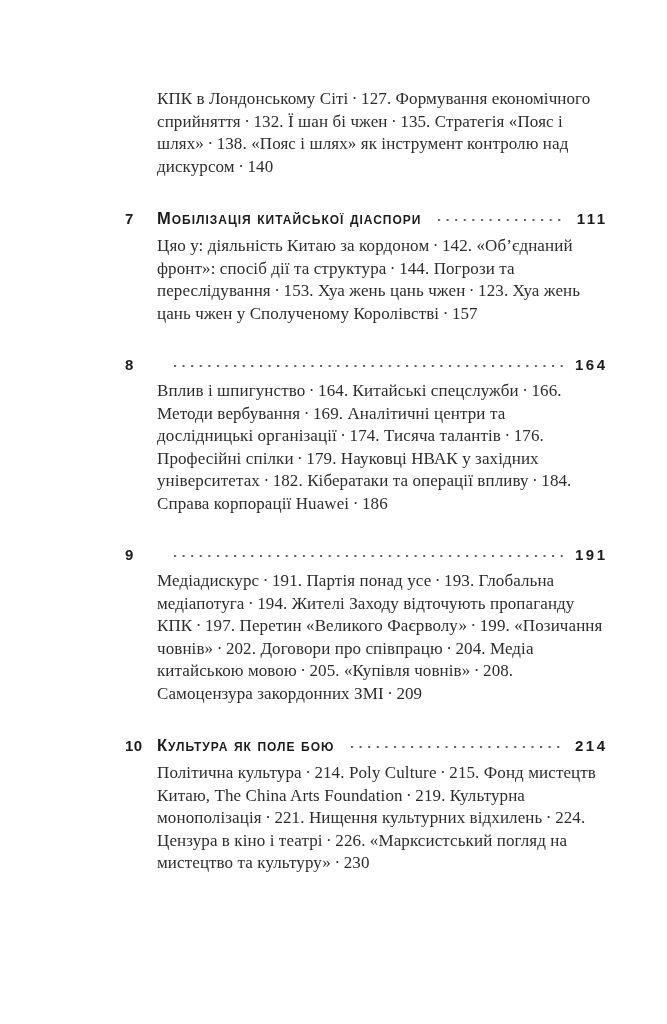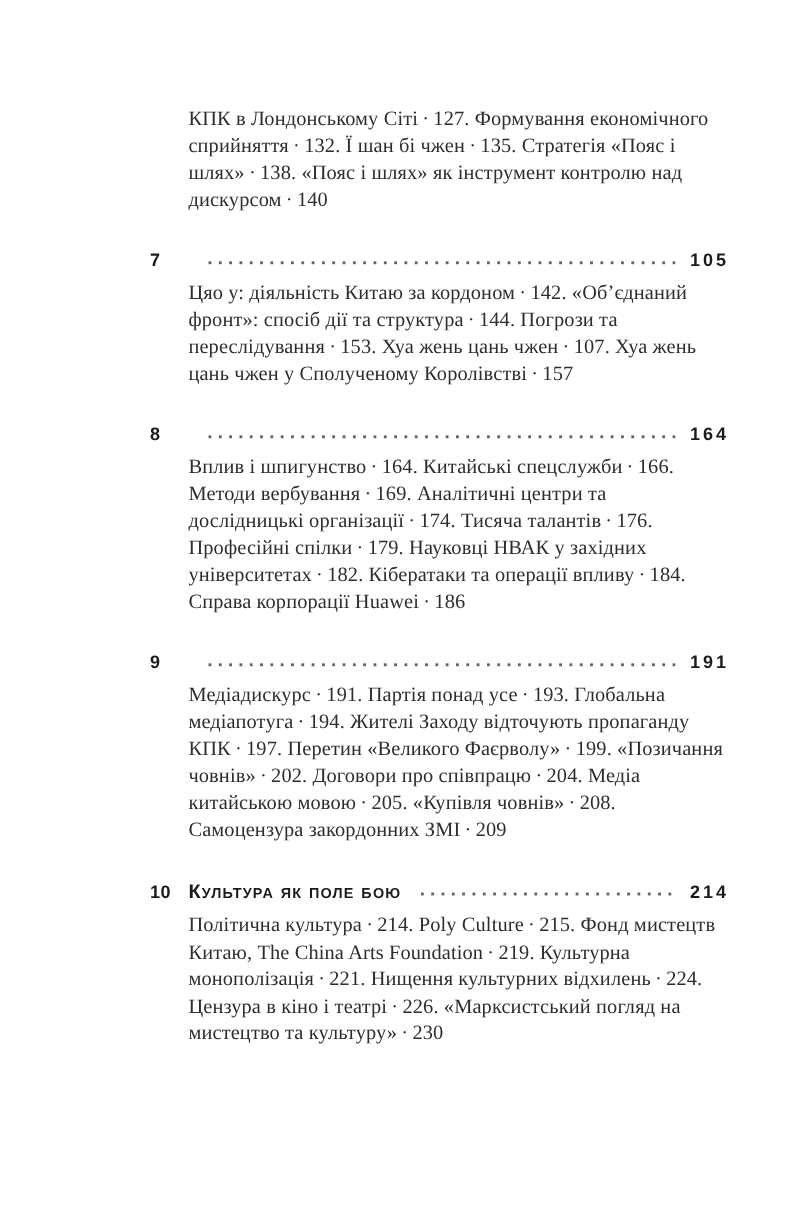--- a/index.html
+++ b/index.html
@@ -75,24 +75,25 @@
 </head>
 <body>
 
 <div class="page">
   <section id="toc-root">
     <p class="toc-desc continuation">КПК в Лондонському Сіті · 127. Формування економічного сприйняття · 132. Ї шан бі чжен · 135. Стратегія «Пояс і шлях» · 138. «Пояс і шлях» як інструмент контролю над дискурсом · 140</p>
 
   <div class="toc-entry">
     <div class="entry-row">
       <span class="chapter-num">7</span>
+      <span class="chapter-title">Мобілізація китайської діаспори</span>
       <span class="leader"></span>
-      <span class="chapter-page">105</span>
+      <span class="chapter-page">111</span>
     </div>
-    <p class="toc-desc">Цяо у: діяльність Китаю за кордоном · 142. «Об’єднаний фронт»: спосіб дії та структура · 144. Погрози та переслідування · 153. Хуа жень цань чжен · 107. Хуа жень цань чжен у Сполученому Королівстві · 157</p>
+    <p class="toc-desc">Цяо у: діяльність Китаю за кордоном · 142. «Об’єднаний фронт»: спосіб дії та структура · 144. Погрози та переслідування · 153. Хуа жень цань чжен · 123. Хуа жень цань чжен у Сполученому Королівстві · 157</p>
   </div>
 
   <div class="toc-entry">
     <div class="entry-row">
       <span class="chapter-num">8</span>
       <span class="leader"></span>
       <span class="chapter-page">164</span>
     </div>
     <p class="toc-desc">Вплив і шпигунство · 164. Китайські спецслужби · 166. Методи вербування · 169. Аналітичні центри та дослідницькі організації · 174. Тисяча талантів · 176. Професійні спілки · 179. Науковці НВАК у західних університетах · 182. Кібератаки та операції впливу · 184. Справа корпорації Huawei · 186</p>
   </div>

